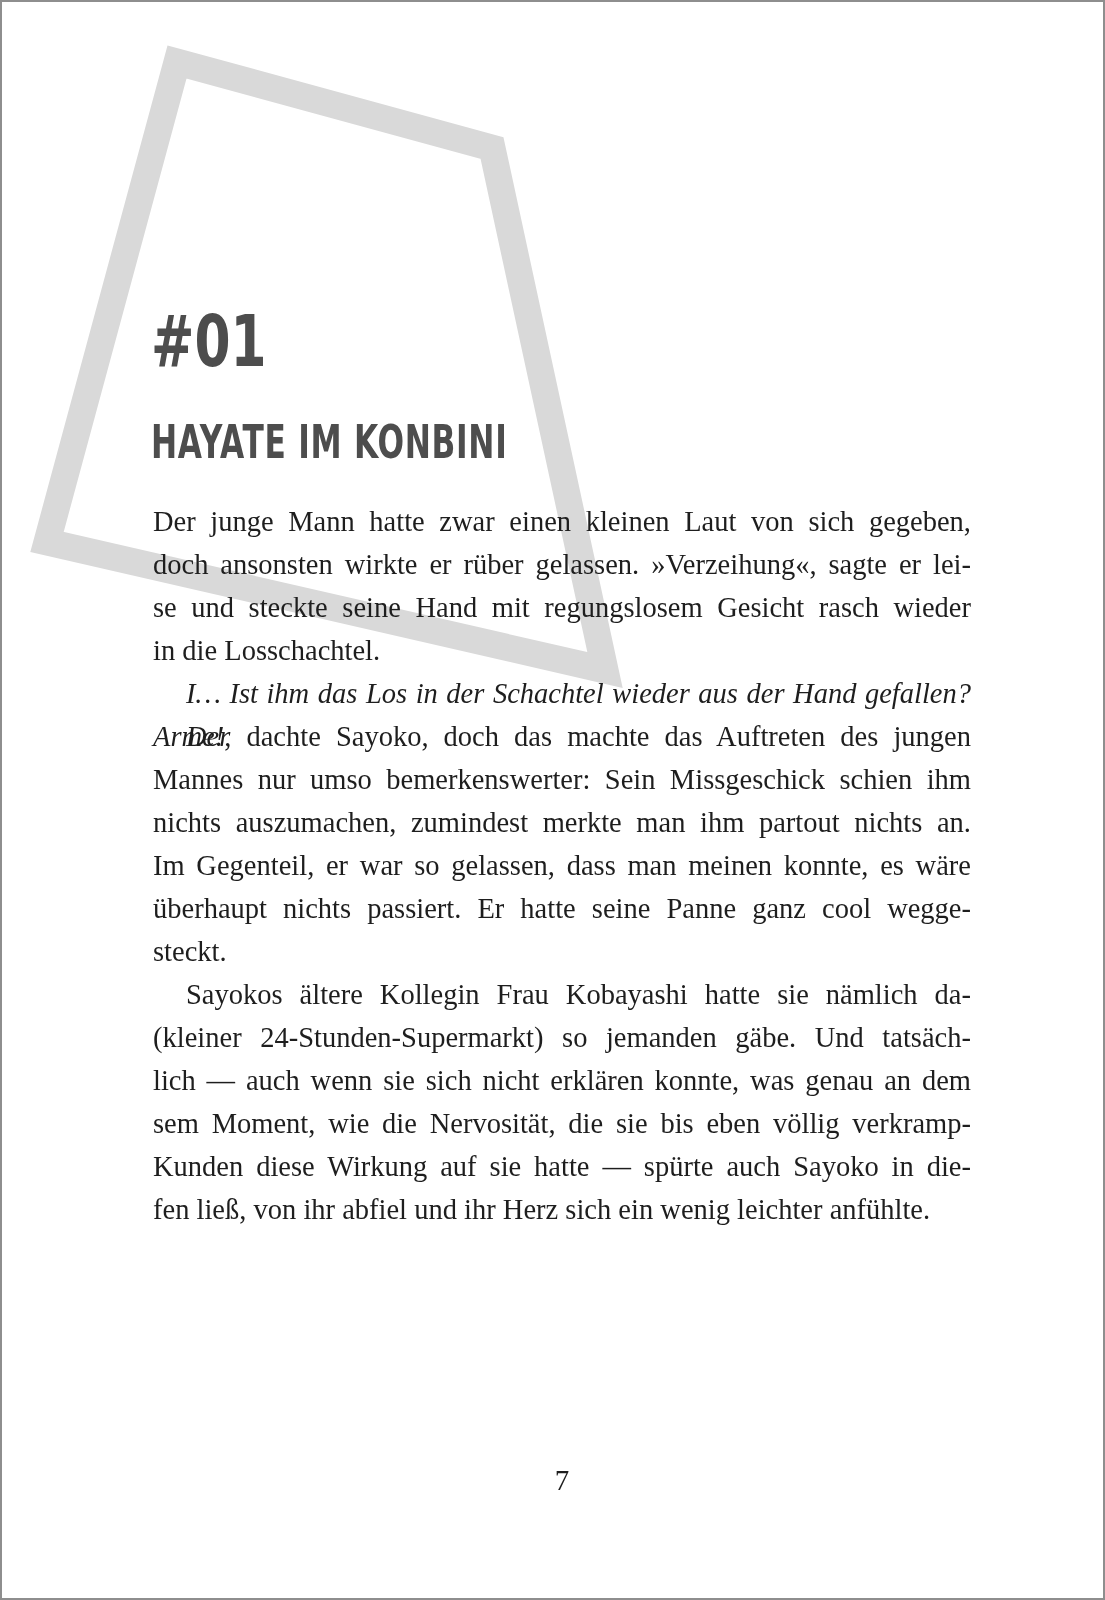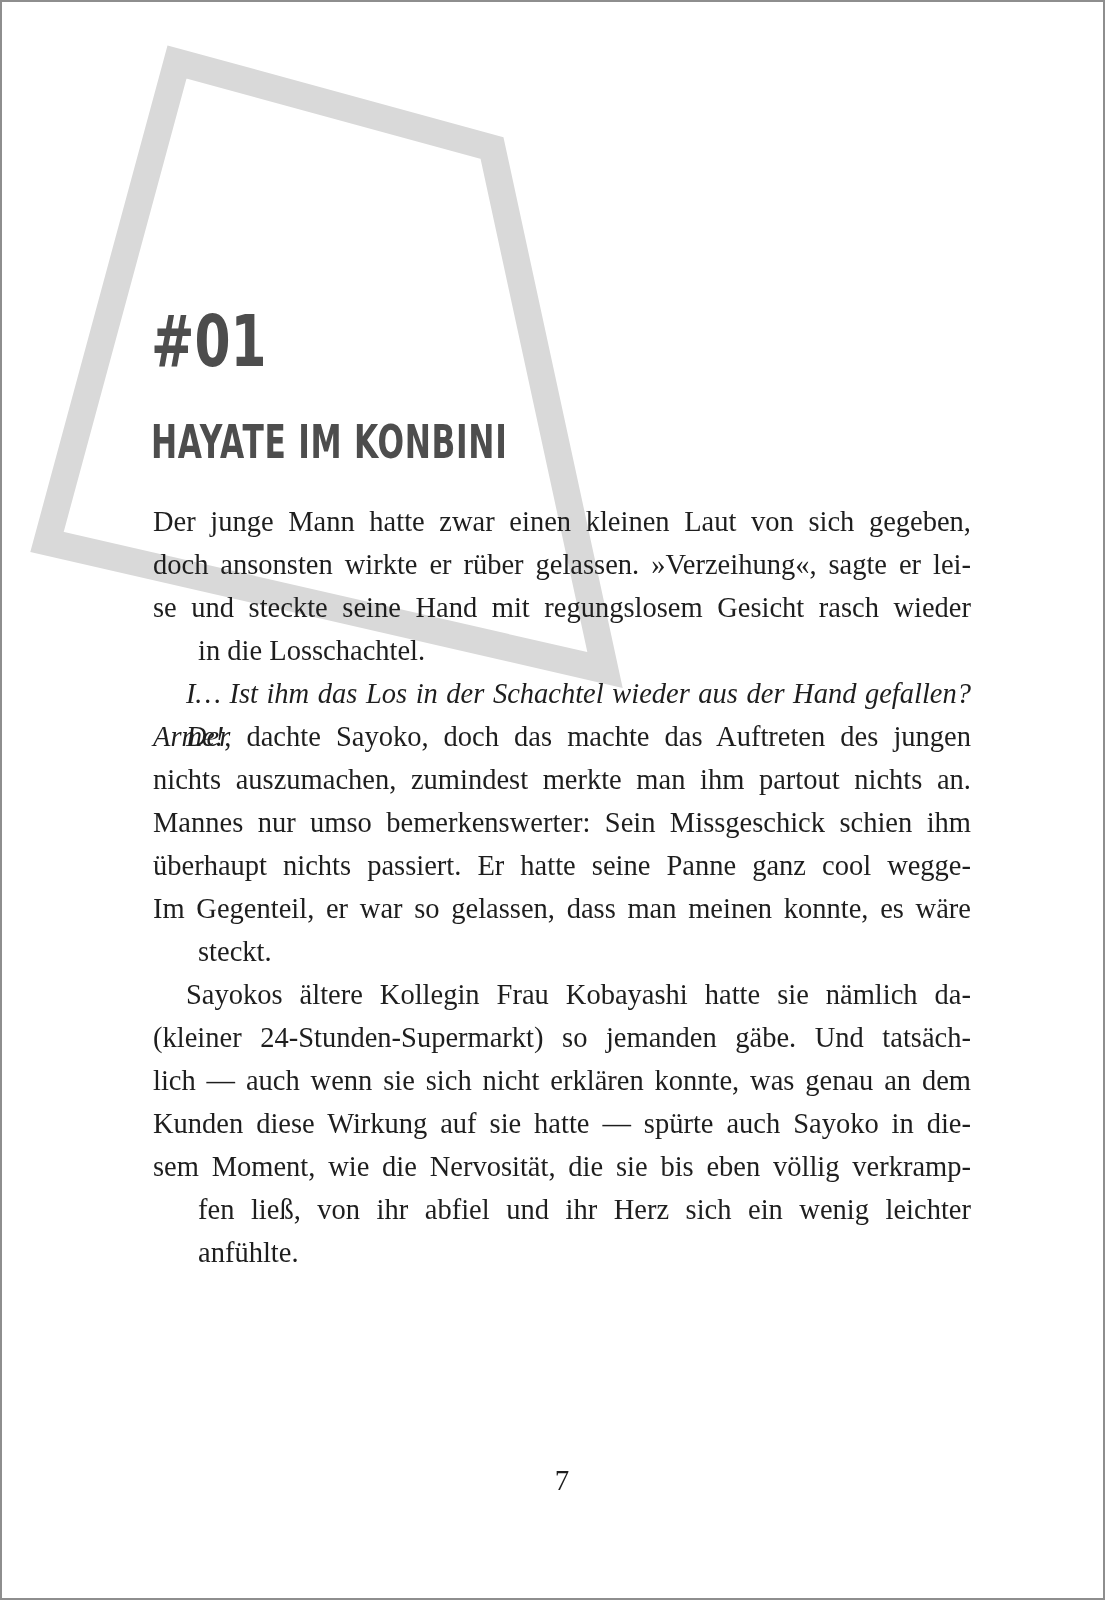--- a/index.html
+++ b/index.html
@@ -65,21 +65,20 @@
     color:var(--body-color);
   }
   .body-text .line{
     text-align:justify;
     text-align-last:justify;
     height:43px;
     white-space:normal;
   }
   .body-text .line.para-end{
     text-align-last:left;
-    margin-left:45px;
   }
   .body-text .line.indent{
     padding-left:33px;
     box-sizing:border-box;
   }
   .body-text .it{
     font-style:italic;
   }
   .page-number{
     position:absolute;
@@ -105,29 +104,29 @@
 
     <div class="chapter-title">HAYATE IM KONBINI</div>
 
     <div class="body-text">
         <div class="line"><span>Der junge Mann hatte zwar einen kleinen Laut von sich gegeben,</span></div>
         <div class="line"><span>doch ansonsten wirkte er rüber gelassen. »Verzeihung«, sagte er lei-</span></div>
         <div class="line"><span>se und steckte seine Hand mit regungslosem Gesicht rasch wieder</span></div>
         <div class="line para-end"><span>in die Losschachtel.</span></div>
         <div class="line indent"><span class="it">I… Ist ihm das Los in der Schachtel wieder aus der Hand gefallen? Der</span></div>
         <div class="line"><span class="it">Arme!</span><span>, dachte Sayoko, doch das machte das Auftreten des jungen</span></div>
+        <div class="line"><span>Mannes nur umso bemerkenswerter: Sein Missgeschick schien ihm</span></div>
         <div class="line"><span>nichts auszumachen, zumindest merkte man ihm partout nichts an.</span></div>
-        <div class="line"><span>Mannes nur umso bemerkenswerter: Sein Missgeschick schien ihm</span></div>
+        <div class="line"><span>Im Gegenteil, er war so gelassen, dass man meinen konnte, es wäre</span></div>
         <div class="line"><span>überhaupt nichts passiert. Er hatte seine Panne ganz cool wegge-</span></div>
-        <div class="line"><span>Im Gegenteil, er war so gelassen, dass man meinen konnte, es wäre</span></div>
         <div class="line para-end"><span>steckt.</span></div>
         <div class="line indent"><span>Sayokos ältere Kollegin Frau Kobayashi hatte sie nämlich da-</span></div>
         <div class="line"><span>(kleiner 24-Stunden-Supermarkt) so jemanden gäbe. Und tatsäch-</span></div>
         <div class="line"><span>lich — auch wenn sie sich nicht erklären konnte, was genau an dem</span></div>
+        <div class="line"><span>sem Moment, wie die Nervosität, die sie bis eben völlig verkramp-</span></div>
         <div class="line"><span>Kunden diese Wirkung auf sie hatte — spürte auch Sayoko in die-</span></div>
-        <div class="line"><span>sem Moment, wie die Nervosität, die sie bis eben völlig verkramp-</span></div>
         <div class="line para-end"><span>fen ließ, von ihr abfiel und ihr Herz sich ein wenig leichter anfühlte.</span></div>
       </div>
 
     <div class="page-number">7</div>
 
   </div>
 </div>
 
 </body></html>

